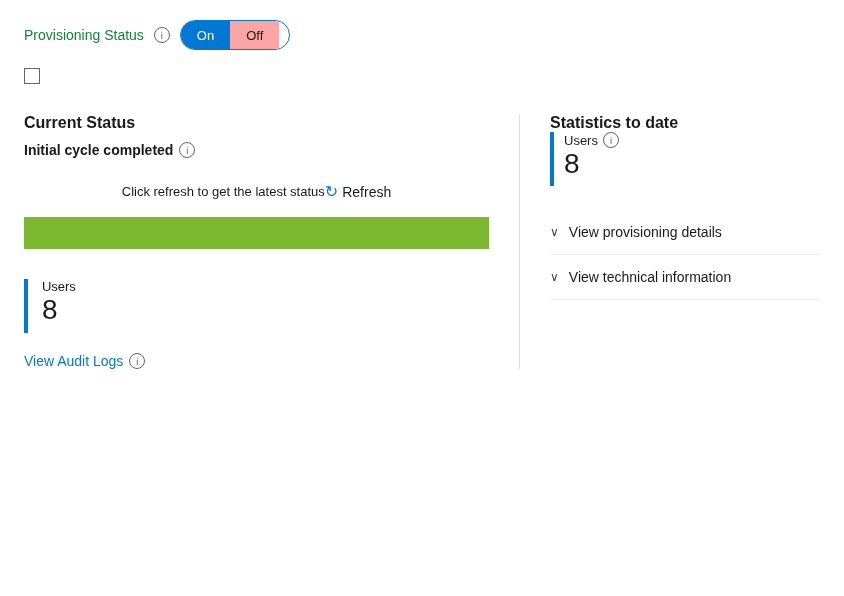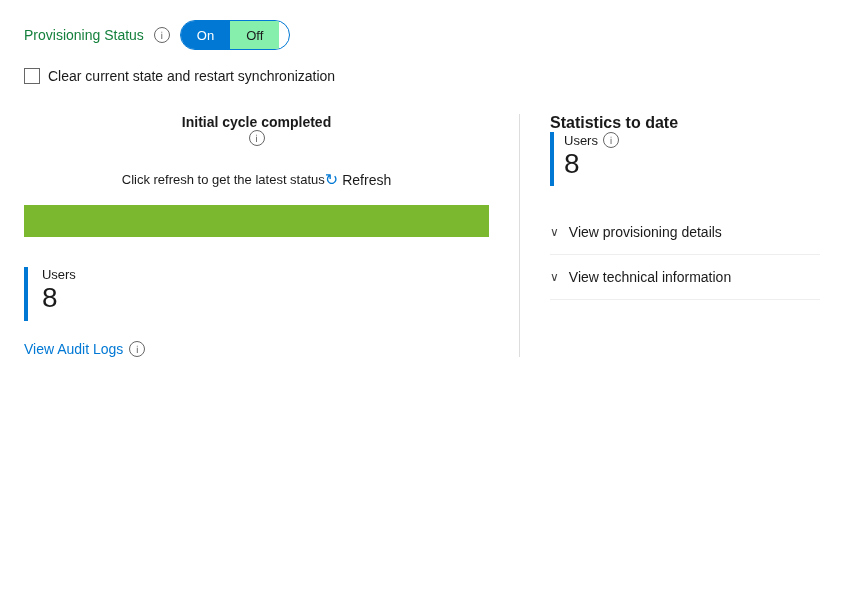--- a/index.html
+++ b/index.html
@@ -52,21 +52,21 @@
       color: #fff;
       padding: 0 16px;
       font-size: 13px;
       font-weight: 500;
       cursor: pointer;
       height: 100%;
       display: flex;
       align-items: center;
     }
     .toggle-off {
-      background: #86efac;
+      background: #fca5a5;
       color: #1a1a1a;
       padding: 4px 16px;
       font-size: 13px;
       cursor: pointer;
       height: 100%;
       display: flex;
       align-items: center;
     }
 
     
@@ -101,22 +101,22 @@
       border-right: 1px solid #ddd;
     }
     .current-status-title {
       font-size: 16px;
       font-weight: 600;
       margin-bottom: 10px;
     }
     .initial-cycle-row {
       display: flex;
       align-items: center;
+      gap: 6px;
       margin-bottom: 12px;
-      flex-direction: column;
     }
     .initial-cycle-text {
       font-size: 14px;
       font-weight: 600;
     }
     .refresh-row {
       display: flex;
       align-items: center;
       justify-content: center;
       margin-bottom: 16px;
@@ -277,27 +277,27 @@
   <span class="provisioning-label">Provisioning Status</span>
   <span class="info-icon">ℹ</span>
   <div class="toggle-switch">
     <div class="toggle-on">On</div>
     <div class="toggle-off">Off</div>
   </div>
 </div>
 
 <div class="checkbox-row">
   <div class="checkbox-box"></div>
-  <span class="checkbox-label">Clear current state and restart synchronization</span>
 </div>
 
 <div class="main-content">
 
   <div class="left-col">
 
+    <div class="current-status-title">Current Status</div>
 
     <div class="initial-cycle-row">
       <span class="initial-cycle-text">Initial cycle completed</span>
       <span class="info-icon">ℹ</span>
     </div>
 
     <div class="refresh-row">
       <span class="refresh-hint">Click refresh to get the latest status</span>
       <button class="refresh-btn">
         <span class="refresh-icon">↻</span>

